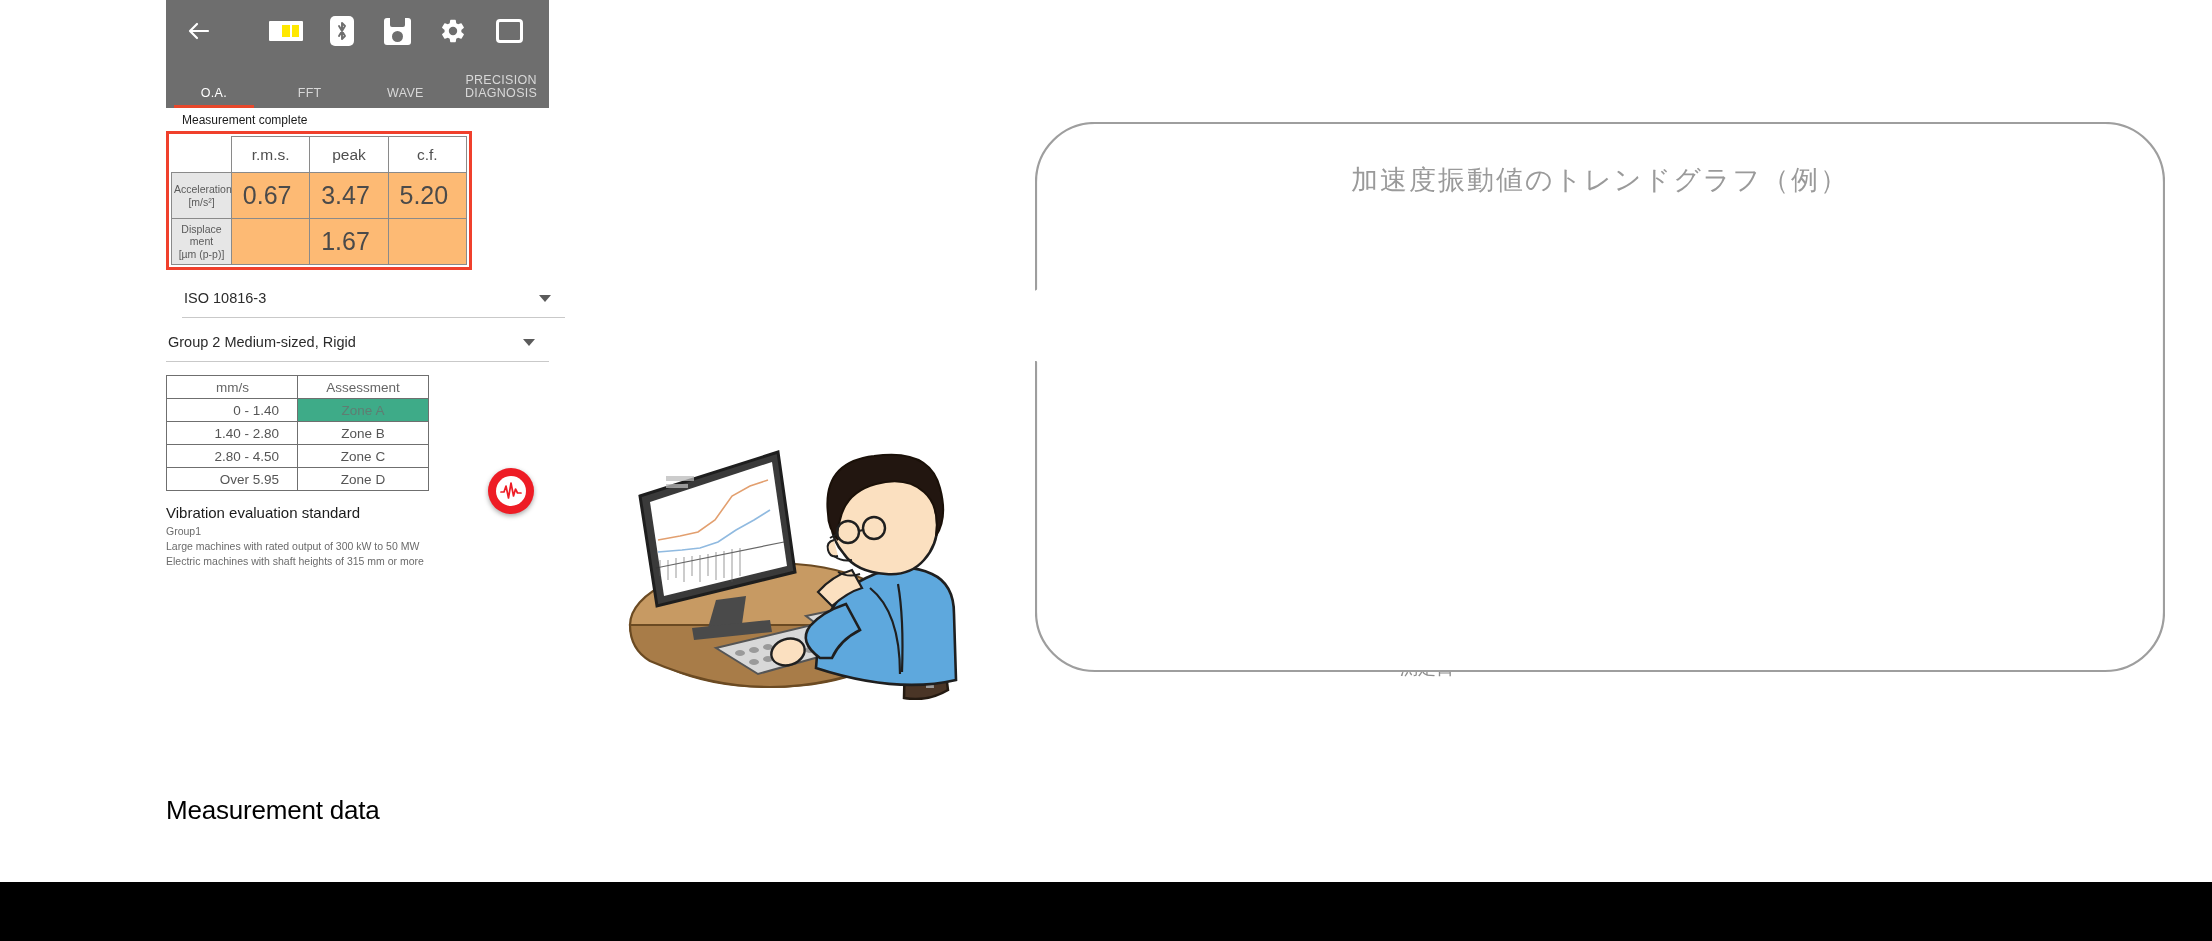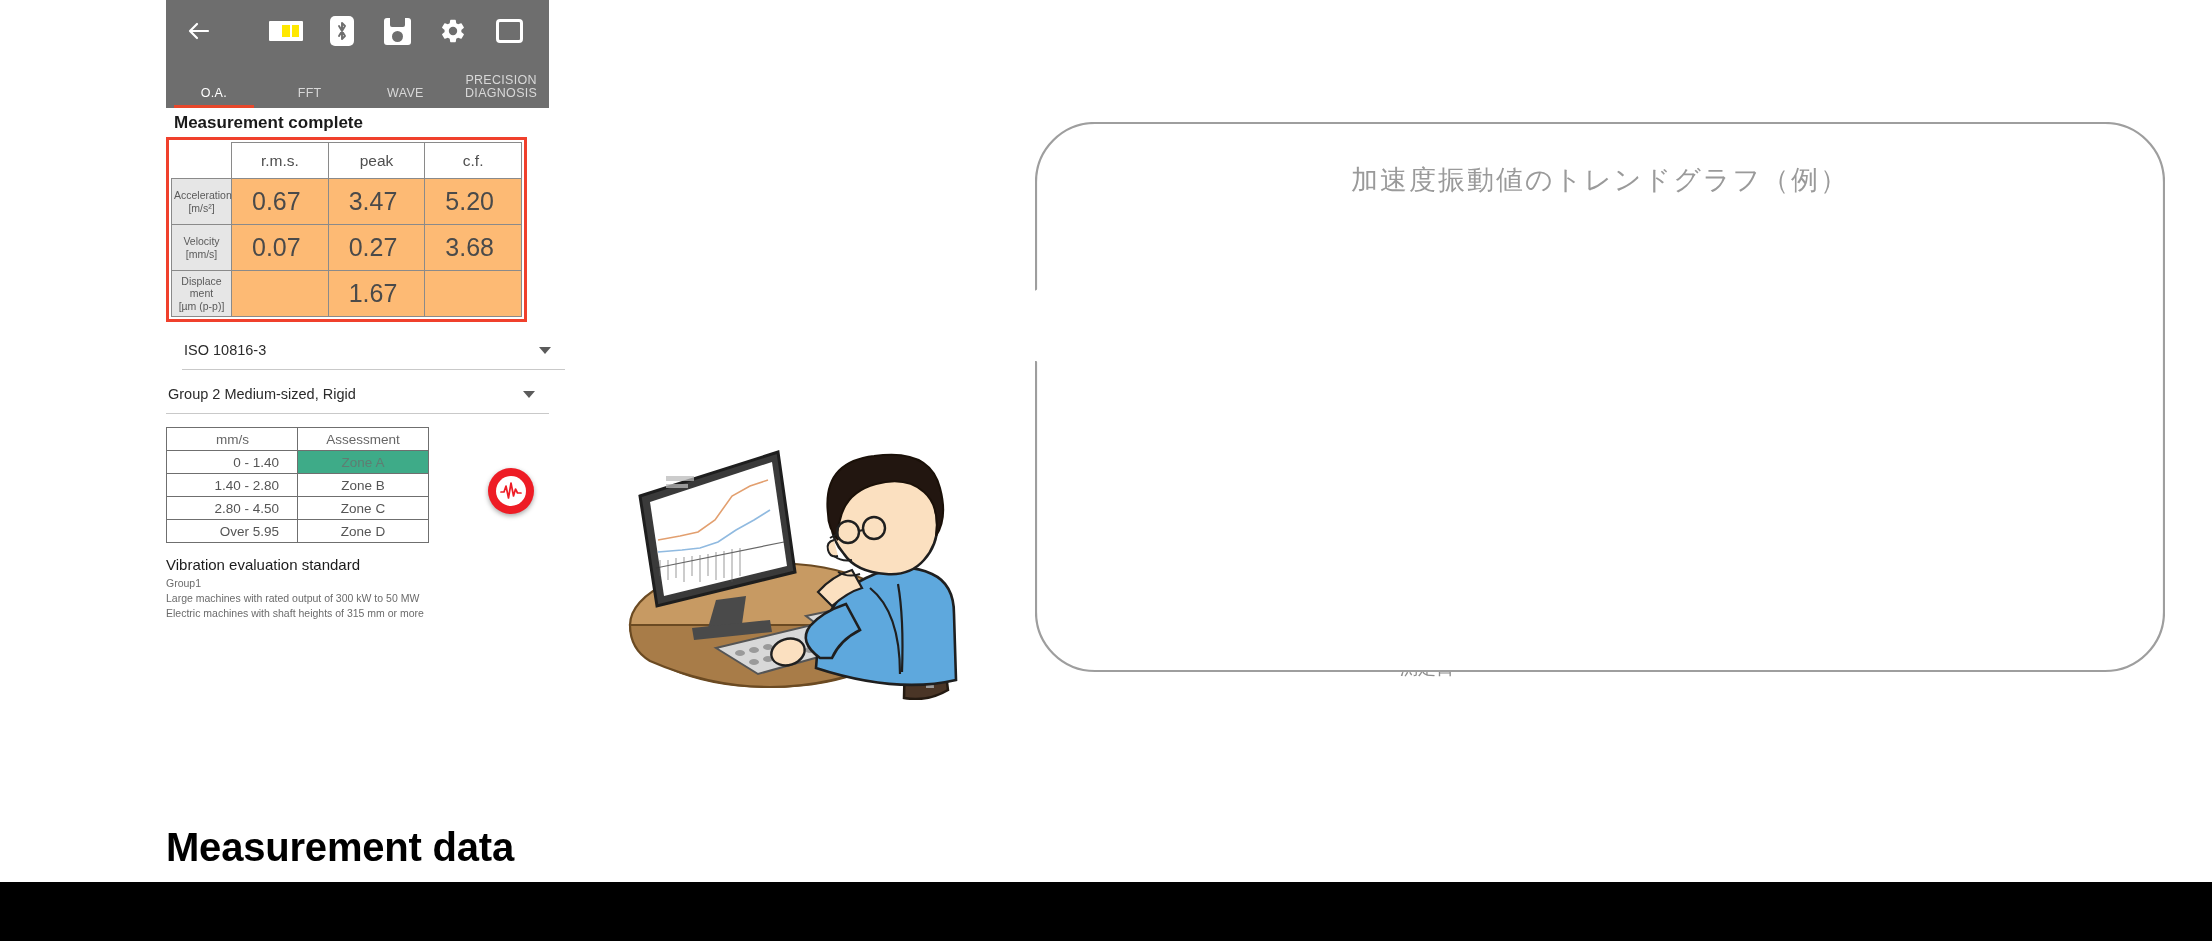--- a/index.html
+++ b/index.html
@@ -61,27 +61,27 @@
     color:#d8d8d8; font-size:12.5px; letter-spacing:.3px; padding-bottom:8px;
     text-align:center; line-height:1.05; position:relative; font-weight:500;
   }
   .tab.active{ color:#fff; }
   .tab.active:after{
     content:""; position:absolute; left:8%; right:8%; bottom:0; height:3px; background:#e8472b;
   }
   .tab span{ display:block; }
 
   #status-text{
-    font-size:17px; color:#1a1a1a; padding:5px 0 4px 0; margin-left:8px;
-    font-weight:700;
+    font-size:12px; color:#1a1a1a; padding:5px 0 4px 0; margin-left:16px;
+    font-weight:400;
   }
 
   
   #meas-wrap{
-    border:3px solid #f0402c; padding:2px; width:361px;
+    border:3px solid #f0402c; padding:2px; width:306px;
   }
   table.meas{
     border-collapse:collapse; width:100%; table-layout:fixed;
   }
   table.meas td{
     border:1px solid #8a8a8a; text-align:center; color:#4f4f4f;
   }
   table.meas td.corner{ border:none; background:#fff; width:60px;}
   table.meas tr.hdr td{ height:36px; font-size:15.5px; background:#fff; }
   table.meas td.rowlab{
@@ -126,22 +126,22 @@
   #fab{
     position:absolute; left:322px; top:468px;
     width:46px;height:46px;border-radius:50%;background:#ee1c25;
     box-shadow:0 2px 5px rgba(0,0,0,.35);
     display:flex;align-items:center;justify-content:center;
   }
   #fab .disc{ width:30px;height:30px;border-radius:50%;background:#fff;
               display:flex;align-items:center;justify-content:center;}
 
   #meas-data-title{
-    position:absolute; left:166px; top:825px;
-    font-size:40px; color:#000; font-weight:700; letter-spacing:-.2px;
+    position:absolute; left:166px; top:795px;
+    font-size:26px; color:#000; font-weight:400; letter-spacing:-.2px;
   }
 
   
   #illus{ position:absolute; left:620px; top:400px; width:360px; height:300px; }
 
   
   #bubble{
     position:absolute; left:1035px; top:122px; width:1130px; height:582px;
   }
   #bubble-bg{ position:absolute; inset:0; }
@@ -232,29 +232,20 @@
         <td>c.f.</td>
       </tr>
       <tr>
         <td class="rowlab">
           <div>Acceleration</div>
           <div>[m/s²]</div>
         </td>
         <td class="val">0.67</td>
         <td class="val">3.47</td>
         <td class="val">5.20</td>
-      </tr>
-      <tr>
-        <td class="rowlab">
-          <div>Velocity</div>
-          <div>[mm/s]</div>
-        </td>
-        <td class="val">0.07</td>
-        <td class="val">0.27</td>
-        <td class="val">3.68</td>
       </tr>
       <tr>
         <td class="rowlab">
           <div>Displace</div>
           <div>ment</div>
           <div>[µm (p-p)]</div>
         </td>
         <td class="val empty"></td>
         <td class="val">1.67</td>
         <td class="val empty"></td>

